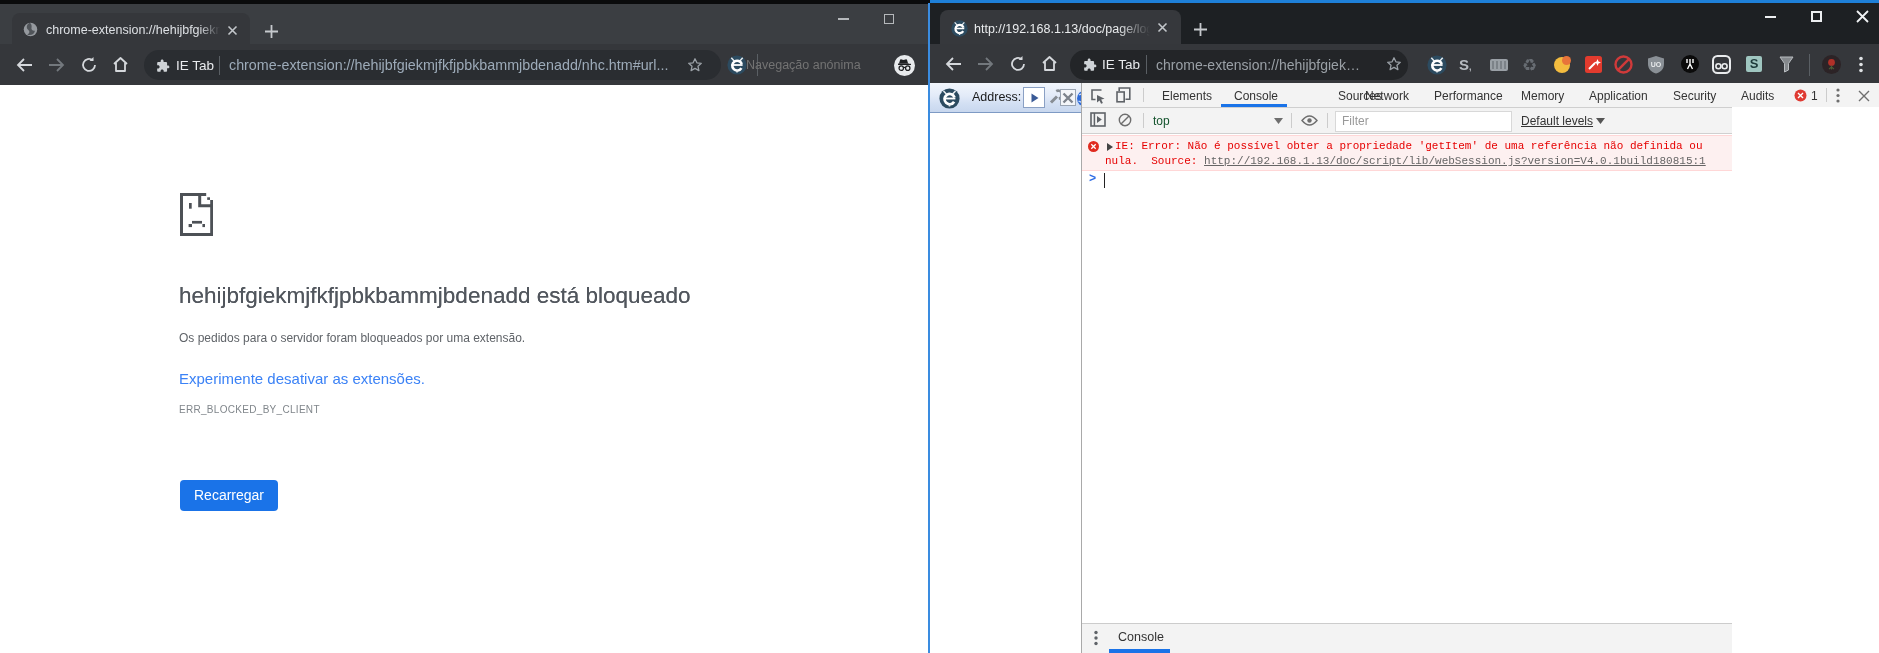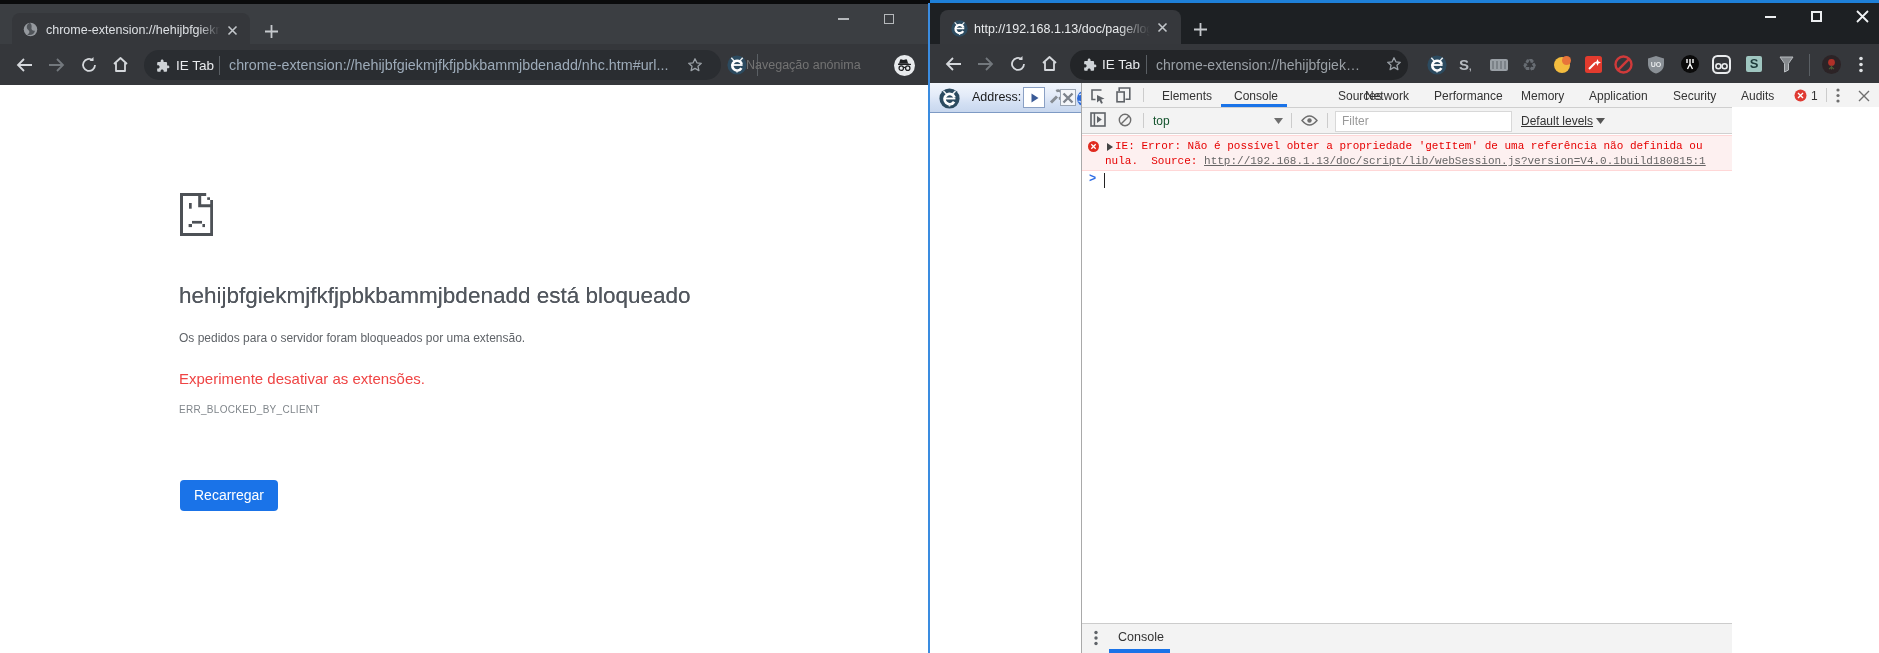--- a/index.html
+++ b/index.html
@@ -95,21 +95,21 @@
     <path d="M19.7 1.5 V12.7 H31.7" stroke-width="3" fill="none"></path>
     <rect x="27.2" y="4.3" width="2.8" height="2.6" stroke="none"></rect>
     <rect x="9" y="10" width="2.7" height="5.7" stroke="none"></rect>
     <rect x="12" y="27.9" width="10" height="2.7" stroke="none"></rect>
     <rect x="8.6" y="31" width="3.4" height="3.1" stroke="none"></rect>
     <rect x="22.4" y="31" width="2.6" height="3.1" stroke="none"></rect>
     </g>
   </svg>
   <div class="abs" style="left:179px;top:283px;font-size:22.5px;color:#51565d;text-shadow:0 0 .5px rgba(81,86,93,.85);white-space:nowrap;">hehijbfgiekmjfkfjpbkbammjbdenadd está bloqueado</div>
   <div class="abs" style="left:179px;top:331px;font-size:12px;color:#5f6368;white-space:nowrap;">Os pedidos para o servidor foram bloqueados por uma extensão.</div>
-  <div class="abs" style="left:179px;top:370px;font-size:15px;color:#ef4444;white-space:nowrap;">Experimente desativar as extensões.</div>
+  <div class="abs" style="left:179px;top:370px;font-size:15px;color:#3b82f6;white-space:nowrap;">Experimente desativar as extensões.</div>
   <div class="abs" style="left:179px;top:404px;font-size:10px;color:#80868b;letter-spacing:.3px;white-space:nowrap;">ERR_BLOCKED_BY_CLIENT</div>
   <div class="abs" style="left:180px;top:480px;width:98px;height:31px;border-radius:4px;background:#1a73e8;color:#fff;font-size:14px;text-align:center;line-height:31px;">Recarregar</div>
 </div>
 
 <div class="abs" style="left:928px;top:3px;width:2px;height:650px;background:#3a8ce0;"></div>
 
 <div class="abs" id="rw" style="left:930px;top:0;width:949px;height:653px;background:#fff;">
   <div class="abs" style="left:0;top:0;width:949px;height:3px;background:#1e80d9;"></div>
   <div class="abs" style="left:0;top:3px;width:949px;height:41px;background:#1d2023;"></div>
 

